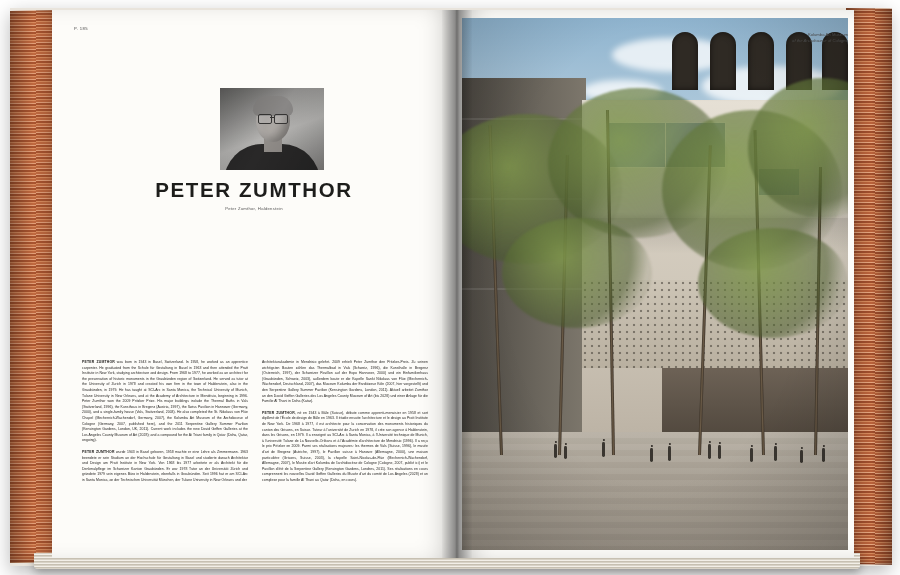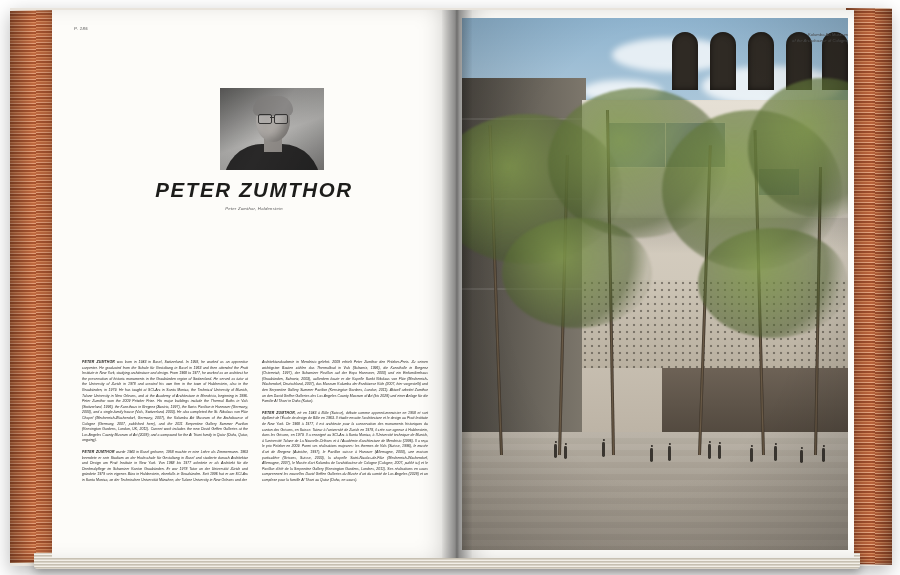--- a/index.html
+++ b/index.html
@@ -110,21 +110,20 @@
     position: absolute;
     top: 10px;
     height: 548px;
     background: #fdfcf9;
     overflow: hidden;
   }
   .page-left {
     left: 52px;
     width: 404px;
     box-shadow: inset -22px 0 28px -14px rgba(0,0,0,0.28);
-    font-style: italic;
   }
   .page-right {
     left: 456px;
     width: 398px;
     box-shadow: inset 22px 0 30px -14px rgba(0,0,0,0.34);
   }
 
   
   .gutter {
     position: absolute;

